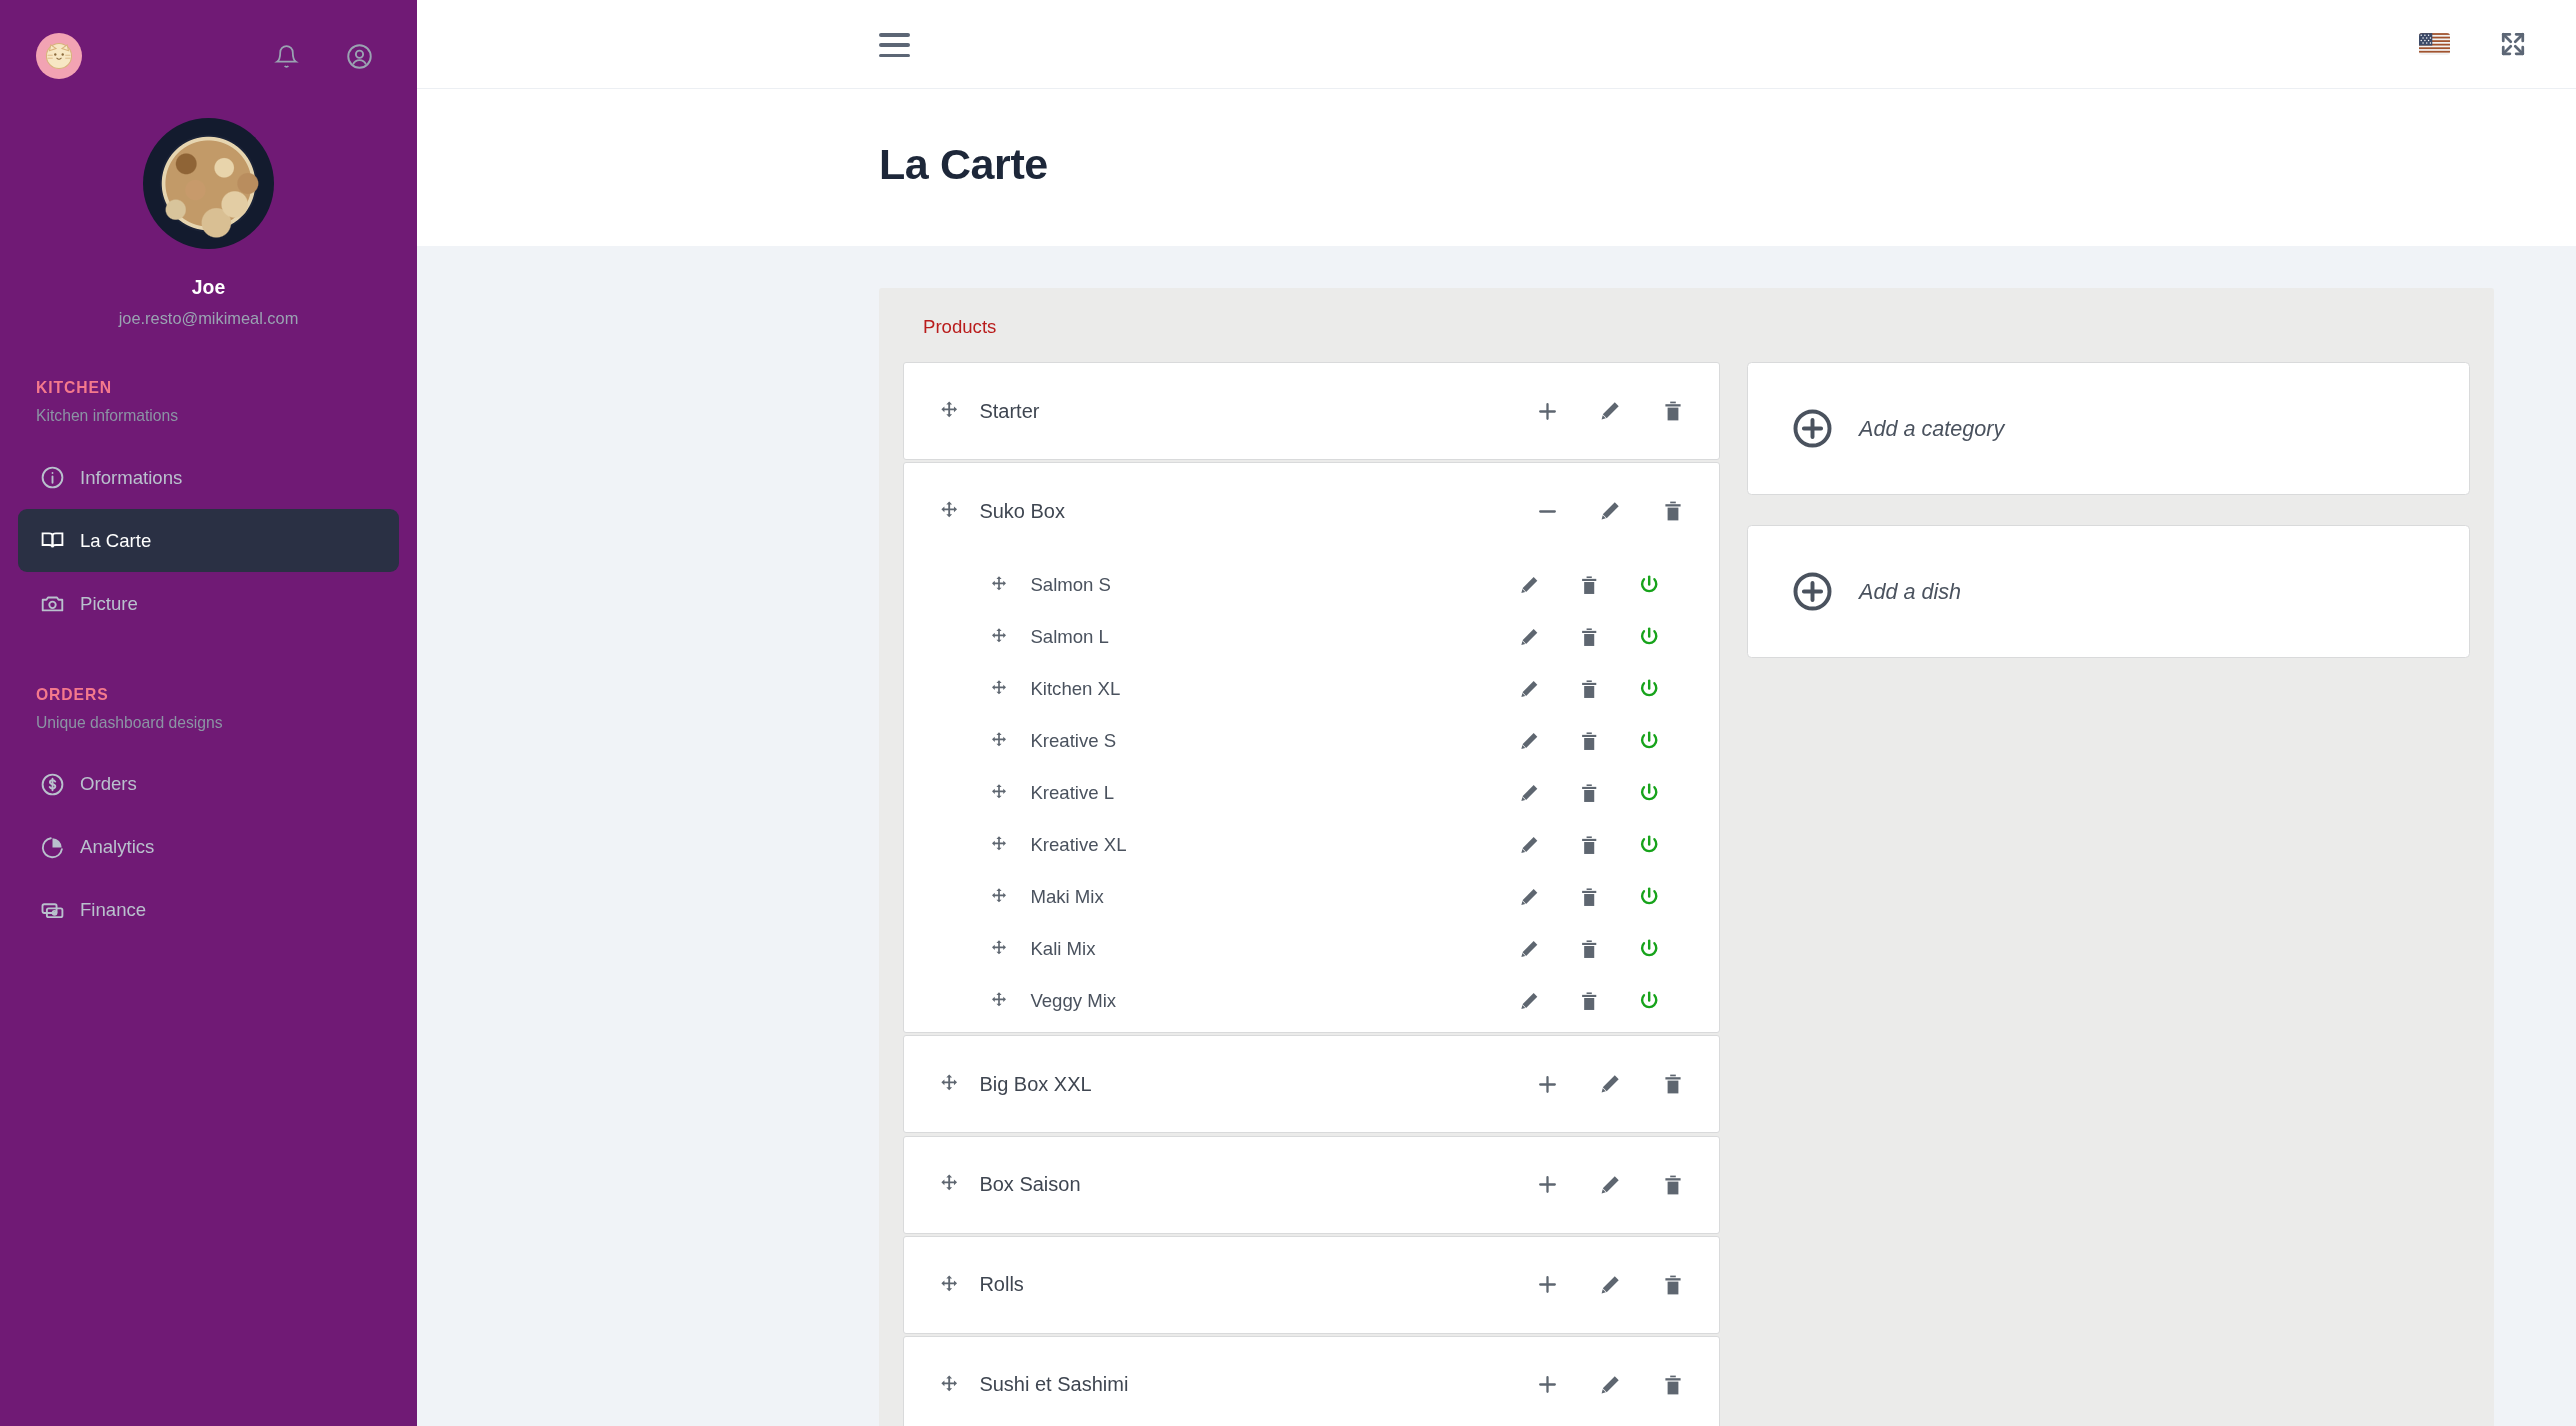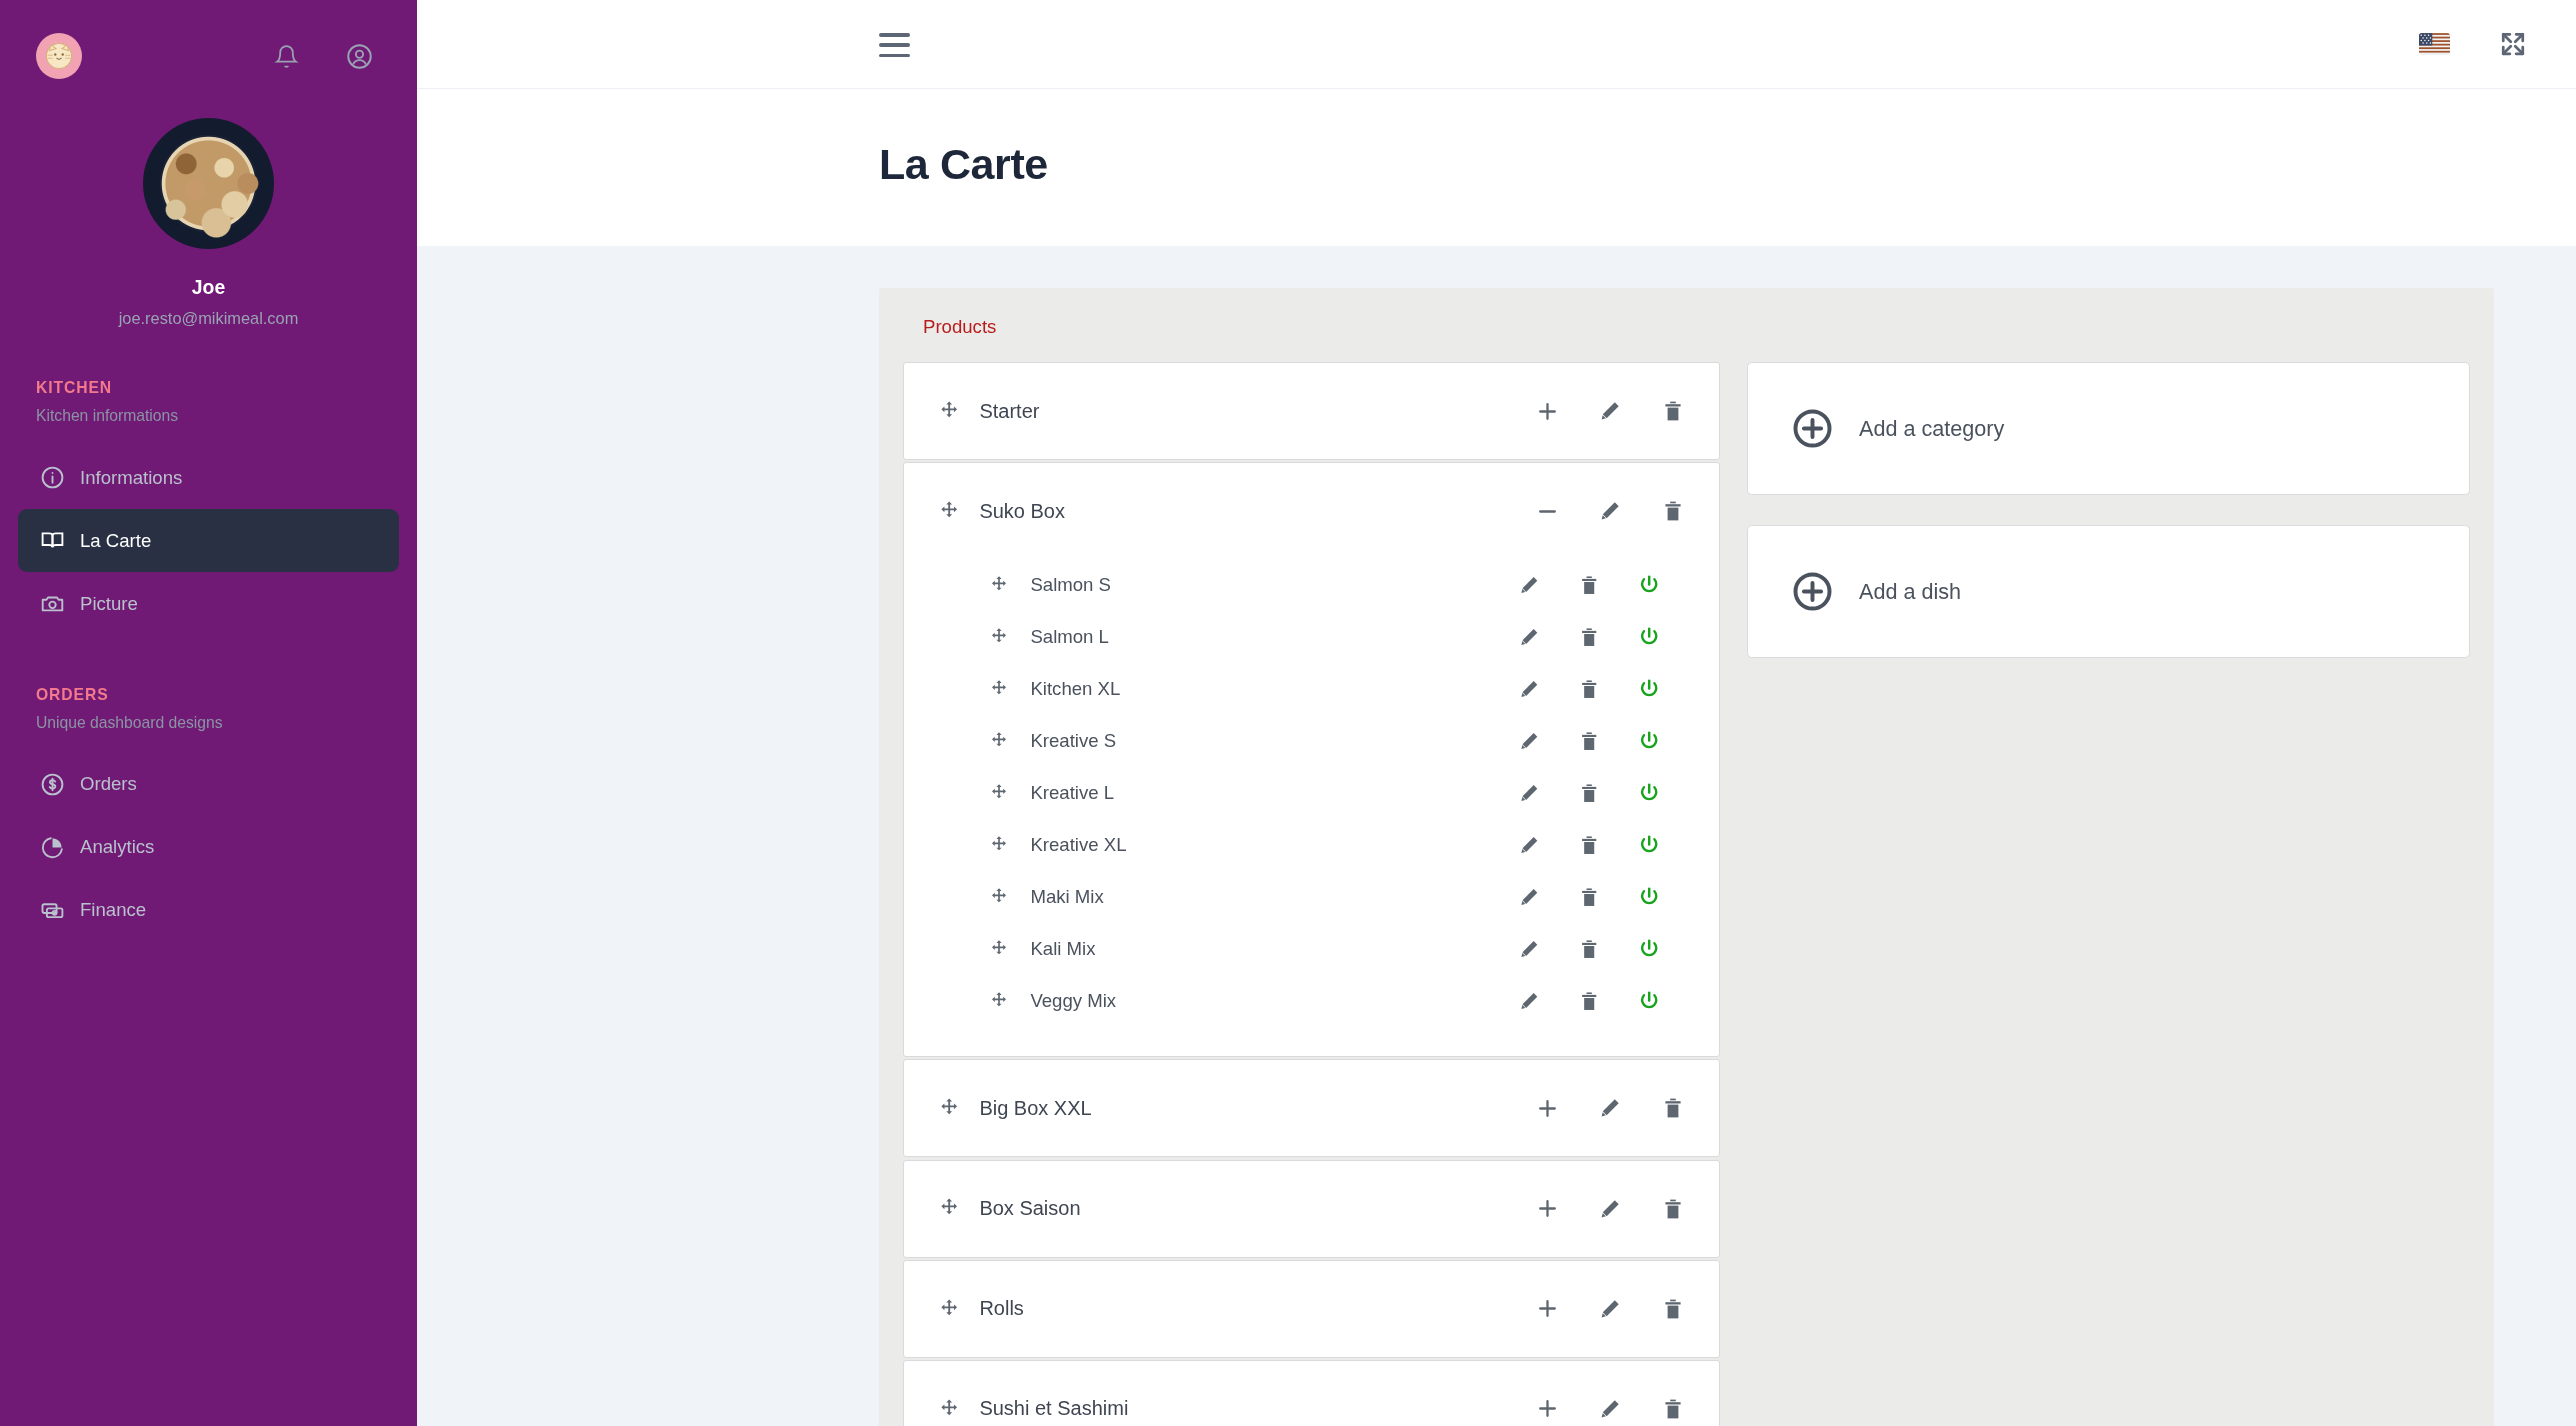--- a/index.html
+++ b/index.html
@@ -121,35 +121,35 @@
   .drag-ico { width: 28px; height: 28px; flex:0 0 28px; margin-right: 16.4px; display:flex; align-items:center; justify-content:center; }
   .drag-ico svg { fill:#5e6670; }
   .cat-name { font-size: 20px; color:#3f4651; }
   .row-actions { margin-left:auto; display:flex; align-items:center; gap: 33px; }
   .act { width: 30px; height: 30px; display:flex; align-items:center; justify-content:center; }
   .act svg { stroke:#5e6670; fill:none; stroke-width:2.2; }
   .act.pencil svg { fill:#5e6670; stroke:none; }
   .act.trash svg { fill:#5e6670; stroke:none; }
   .act.power svg { stroke:#17a31b; fill:none; stroke-width:2.6; }
 
-  .dish-rows { padding-bottom: 29px; }
+  .dish-rows { padding-bottom: 5px; }
   .dish-row {
     display:flex; align-items:center;
     height: 52px; padding: 0 31px 0 82px;
   }
   .dish-row .drag-ico { width:25px; height:25px; flex:0 0 25px; margin-right: 19.4px; }
   .dish-name { font-size: 18.6px; color:#4a525e; }
   .dish-actions { margin-left:auto; display:flex; align-items:center; gap: 33px; padding-right: 25px; }
   .dish-actions .act { width: 27px; height: 27px; }
 
   .side-cards { flex: 1; min-width:0; }
   .add-card {
     background:#ffffff; border:0.7px solid #d9dadb; border-radius: 4.5px;
     height: 133px; display:flex; align-items:center; gap: 25px;
-    padding: 0 43px; margin-bottom: 30px;
+    padding: 0 43px; margin-bottom: 30px; font-style: italic;
   }
   .add-ico { width: 43px; height: 43px; flex:0 0 43px; }
   .add-ico svg { stroke:#4a525e; fill:none; stroke-width:2.2; }
   .add-label { font-size: 21.6px; color:#4a525e; }
 </style>
 </head>
 <body>
 
 <div class="app">
 

